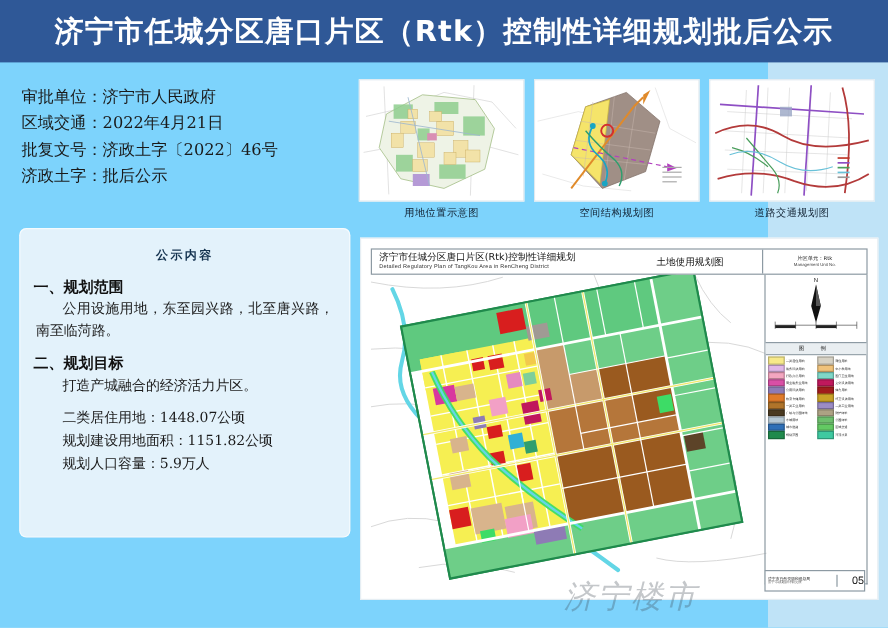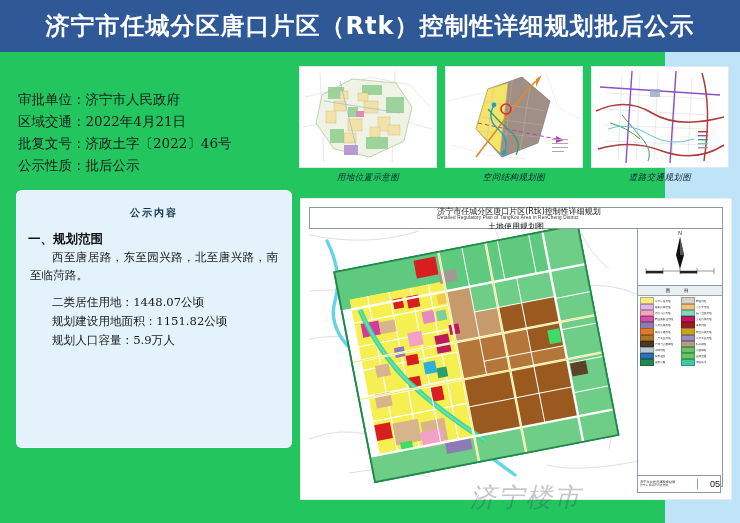--- a/index.html
+++ b/index.html
@@ -2,37 +2,37 @@
 <html><head>
 <meta charset="utf-8">
 <style>
   html,body{margin:0;padding:0;}
   body{
     width:740px;height:523px;overflow:hidden;
     background:#bfe3f7;
     font-family:"Liberation Sans","DejaVu Sans",sans-serif;
     -webkit-font-smoothing:antialiased;
   }
-  .page{position:relative;width:640px;height:523px;background:#22c55e;padding-left:25px;}
+  .page{position:relative;width:640px;height:523px;background:#7dd3fc;}
 
   
   .header{
     position:absolute;left:0;top:0;width:740px;height:52px;
     background:#2f5897;
     display:flex;align-items:center;justify-content:center;
   }
   .header-title{
     color:#ffffff;font-size:24px;font-weight:bold;letter-spacing:1px;
     font-family:"DejaVu Sans","Liberation Sans",sans-serif;
     white-space:nowrap;
   }
 
   
   .meta-block{
-    position:absolute;left:18px;top:88px;width:268px;
+    position:absolute;left:18px;top:70px;width:268px;
   }
   .meta-row{
     font-size:13.5px;color:#1a1a1a;line-height:22px;
     font-family:"DejaVu Serif","Liberation Serif",serif;
     white-space:nowrap;
   }
   .meta-label{display:inline-block;}
   .meta-value{display:inline-block;}
 
   .content-card{
@@ -72,32 +72,31 @@
     width:136px;display:flex;flex-direction:column;align-items:center;
   }
   .thumb-img{
     width:136px;height:100px;background:#ffffff;
     border:1px solid #dfe9ef;position:relative;overflow:hidden;
   }
   .thumb-cap{
     font-size:8.5px;color:#123;margin-top:4px;letter-spacing:.4px;
     font-family:"DejaVu Sans","Liberation Sans",sans-serif;
     white-space:nowrap;
-    font-style:italic;
   }
 
   
   .map-panel{
     position:absolute;left:300px;top:198px;width:430px;height:300px;
     background:#ffffff;border:1px solid #e6eef3;overflow:hidden;
   }
   .map-titlebar{
     position:absolute;left:8px;top:8px;right:8px;height:22px;
     border:1px solid #8d9aa3;display:flex;align-items:center;
-    box-sizing:border-box;background:#fff;flex-direction:column;
+    box-sizing:border-box;background:#fff;
   }
   .mt-left{flex:1;padding-left:6px;line-height:1.05;}
   .mt-cn{font-size:8px;color:#111;font-family:"DejaVu Sans","Liberation Sans",sans-serif;white-space:nowrap;}
   .mt-en{font-size:4.6px;color:#333;font-family:"Liberation Sans",sans-serif;white-space:nowrap;letter-spacing:.2px;}
   .mt-mid{width:120px;text-align:center;font-size:8px;color:#111;
     font-family:"DejaVu Sans","Liberation Sans",sans-serif;white-space:nowrap;}
   .mt-right{
     width:86px;border-left:1px solid #8d9aa3;height:100%;
     display:flex;flex-direction:column;align-items:center;justify-content:center;
   }
@@ -157,32 +156,36 @@
     <div class="meta-row">
       <span class="meta-label">审批单位：</span><span class="meta-value">济宁市人民政府</span>
     </div>
     <div class="meta-row">
       <span class="meta-label">区域交通：</span><span class="meta-value">2022年4月21日</span>
     </div>
     <div class="meta-row">
       <span class="meta-label">批复文号：</span><span class="meta-value">济政土字〔2022〕46号</span>
     </div>
     <div class="meta-row">
-      <span class="meta-label">公示性质：</span><span class="meta-value">批后公示</span>
+      <span class="meta-label">济政土字：</span><span class="meta-value">批后公示</span>
     </div>
   </div>
 
   <div class="content-card">
     <div class="content-title">公示内容</div>
 
     <div class="sec">
       <div class="sec-head">一、规划范围</div>
-      <div class="sec-body">西至唐居路，东至园兴路，北至唐兴路，南至临菏路。</div>
-    </div>
-
+      <div class="sec-body">公用设施用地，东至园兴路，北至唐兴路，南至临菏路。</div>
+    </div>
+
+    <div class="sec">
+      <div class="sec-head">二、规划目标</div>
+      <div class="sec-body">打造产城融合的经济活力片区。</div>
+    </div>
 
     <div class="sec">
       <div class="kv">二类居住用地：1448.07公顷</div>
       <div class="kv">规划建设用地面积：1151.82公顷</div>
       <div class="kv">规划人口容量：5.9万人</div>
     </div>
   </div>
 
   <div class="thumbs">
 

